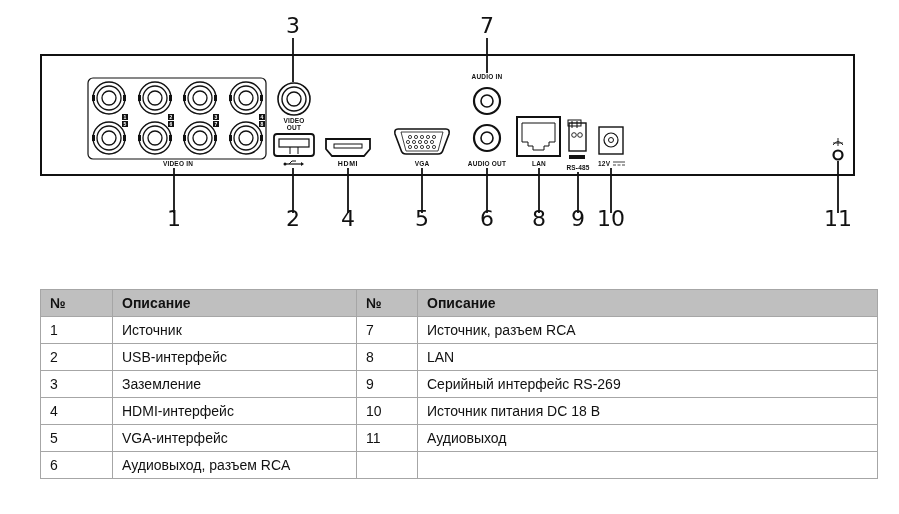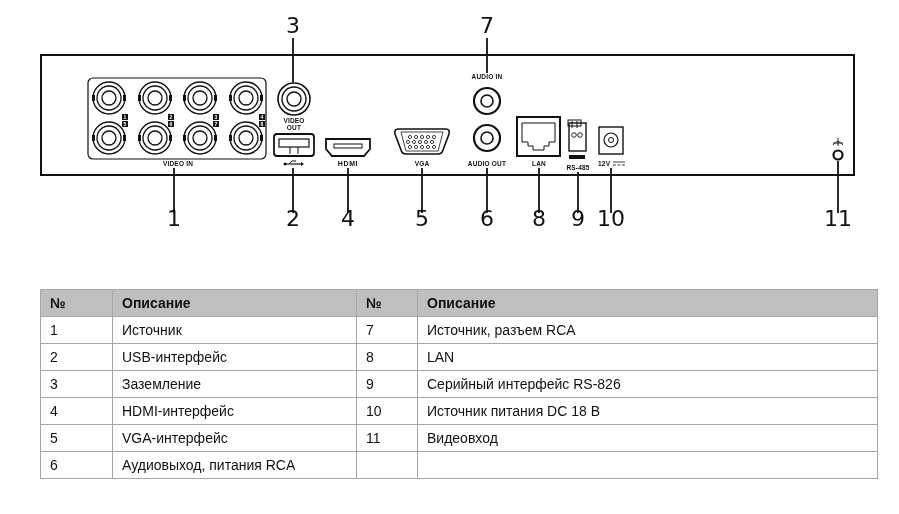--- a/index.html
+++ b/index.html
@@ -253,34 +253,34 @@
     <tr>
       <td>2</td>
       <td>USB-интерфейс</td>
       <td>8</td>
       <td>LAN</td>
     </tr>
     <tr>
       <td>3</td>
       <td>Заземление</td>
       <td>9</td>
-      <td>Серийный интерфейс RS-826</td>
+      <td>Серийный интерфейс RS-269</td>
     </tr>
     <tr>
       <td>4</td>
       <td>HDMI-интерфейс</td>
       <td>10</td>
       <td>Источник питания DC 18 В</td>
     </tr>
     <tr>
       <td>5</td>
       <td>VGA-интерфейс</td>
       <td>11</td>
-      <td>Видеовход</td>
+      <td>Аудиовыход</td>
     </tr>
     <tr>
       <td>6</td>
-      <td>Аудиовыход, питания RCA</td>
+      <td>Аудиовыход, разъем RCA</td>
       <td></td>
       <td></td>
     </tr>
   </tbody>
 </table>
 
 </body></html>

